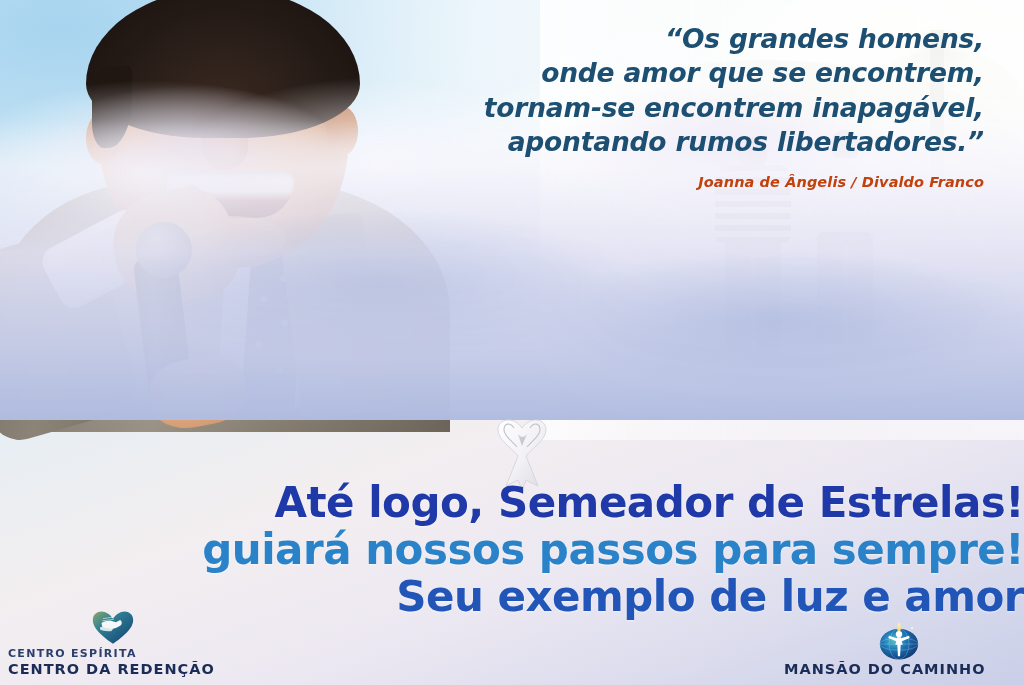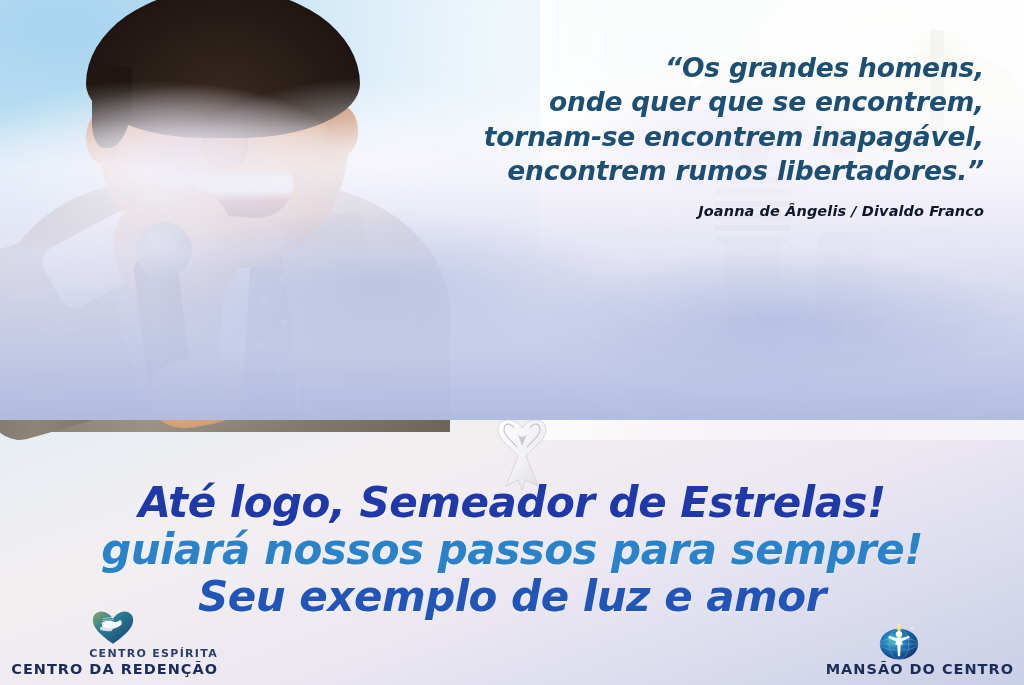--- a/index.html
+++ b/index.html
@@ -187,56 +187,56 @@
   .cl4{left:700px;bottom:150px;width:420px;height:180px;background:radial-gradient(closest-side,rgba(250,249,255,.9),rgba(250,249,255,0));}
   .cl5{left:40px;bottom:205px;width:300px;height:130px;background:radial-gradient(closest-side,rgba(226,220,240,.75),rgba(226,220,240,0));}
   .cl6{left:560px;bottom:210px;width:320px;height:130px;background:radial-gradient(closest-side,rgba(232,226,244,.7),rgba(232,226,244,0));}
   .cl7{left:120px;bottom:60px;width:520px;height:150px;background:radial-gradient(closest-side,rgba(160,176,218,.45),rgba(160,176,218,0));}
   .cl8{left:520px;bottom:30px;width:520px;height:140px;background:radial-gradient(closest-side,rgba(150,168,214,.42),rgba(150,168,214,0));}
 
   
   .quote-block{
     position:absolute;right:40px;top:22px;width:560px;
     text-align:right;
-    margin-top:29px;
   }
   .quote-line{
     font-family:"DejaVu Sans", sans-serif;
     font-style:italic;font-weight:bold;
     font-size:26.5px;line-height:1.30;
     color:#1d4f72;
     letter-spacing:-.2px;
     white-space:nowrap;
   }
   .quote-author{
     margin-top:14px;
     font-family:"DejaVu Sans", sans-serif;
     font-style:italic;font-weight:bold;
-    font-size:14.5px;color:#0f172a;letter-spacing:.1px;
+    font-size:14.5px;color:#c2410c;letter-spacing:.1px;
   }
 
   
   .ribbon{position:absolute;left:484px;top:412px;width:76px;height:78px;}
 
   .headline{
     position:absolute;left:0;right:0;top:482px;text-align:center;
   }
   .hl{
     font-family:"DejaVu Sans", sans-serif;
-    font-style:italic;font-weight:bold;
+    font-weight:bold;
     letter-spacing:-.5px;
     line-height:1.0;
     text-shadow:0 1px 2px rgba(255,255,255,.55);
+    text-align:right;
   }
   .hl1{font-size:42px;color:#2039a8;}
   .hl2{font-size:42px;color:#2255b8;margin-top:5px;}
   .hl3{font-size:42px;color:#2a83c9;margin-top:5px;}
 
   
-  .logo{position:absolute;bottom:8px;text-align:right;}
+  .logo{position:absolute;bottom:8px;text-align:left;}
   .logo-left{left:8px;width:210px;}
   .logo-right{right:10px;width:230px;}
   .logo-mark{height:34px;display:flex;align-items:center;justify-content:center;}
   .logo-t1{
     font-family:"DejaVu Sans", sans-serif;font-weight:bold;
     font-size:11px;letter-spacing:1.3px;color:#2a3f6b;margin-top:2px;
   }
   .logo-t2{
     font-family:"DejaVu Sans", sans-serif;font-weight:bold;
     font-size:14.5px;letter-spacing:1.0px;color:#1b2c56;margin-top:1px;
@@ -316,23 +316,23 @@
     <div class="cl cl4"></div>
     <div class="cl cl5"></div>
     <div class="cl cl6"></div>
     <div class="cl cl-base"></div>
     <div class="cl cl7"></div>
     <div class="cl cl8"></div>
   </div>
 
   <div class="quote-block">
     <div class="quote-line">“Os grandes homens,</div>
-    <div class="quote-line">onde quer que se encontrem,</div>
+    <div class="quote-line">onde amor que se encontrem,</div>
     <div class="quote-line">tornam-se encontrem inapagável,</div>
-    <div class="quote-line">encontrem rumos libertadores.”</div>
+    <div class="quote-line">apontando rumos libertadores.”</div>
     <div class="quote-author">Joanna de Ângelis / Divaldo Franco</div>
   </div>
 
   <div class="ribbon">
     <svg viewBox="0 0 76 78" width="76" height="78" aria-hidden="true">
       <defs>
         <linearGradient id="rg" x1="0" y1="0" x2="1" y2="1">
           <stop offset="0%" stop-color="#ffffff"></stop>
           <stop offset="55%" stop-color="#f1f1f4"></stop>
           <stop offset="100%" stop-color="#d9d9e1"></stop>
@@ -401,16 +401,16 @@
         <path d="M30 2 C26 8 27 12 30 15 C33 12 34 8 30 2 Z" fill="url(#fg)"></path>
         <g fill="#ffffff">
           <circle cx="30" cy="17" r="4.2"></circle>
           <path d="M27.6 21 h4.8 l2.4 10 h-2.6 l-.8 15 h-2.8 l-.8 -15 h-2.6 Z"></path>
           <path d="M29 23 L17 19 L16 22 L28 27 Z"></path>
           <path d="M31 23 L43 19 L44 22 L32 27 Z"></path>
         </g>
         <circle cx="47" cy="9" r="1.4" fill="#ffffff" opacity=".8"></circle>
       </svg>
     </div>
-    <div class="logo-t-right">MANSÃO DO CENTRO</div>
+    <div class="logo-t-right">MANSÃO DO CAMINHO</div>
   </div>
 
 </div>
 
 </body></html>

